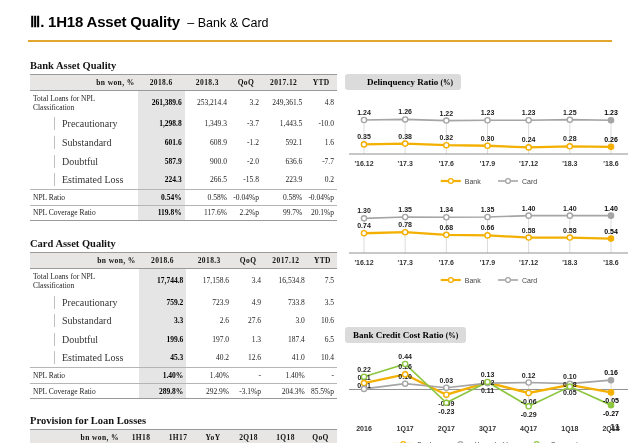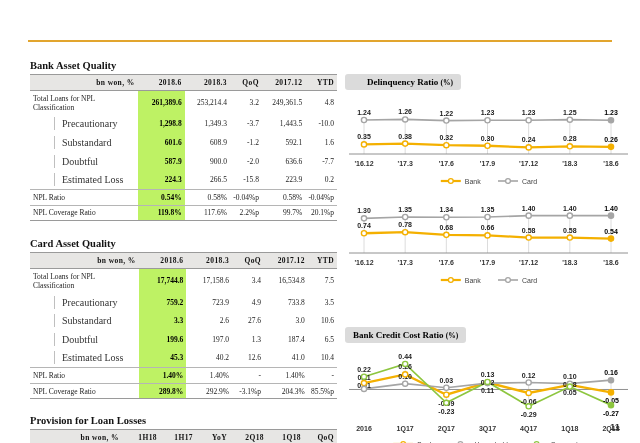--- a/index.html
+++ b/index.html
@@ -12,42 +12,46 @@
   .left-col{position:absolute;left:30px;top:60px;width:307px;}
   .sec h3{margin:0 0 3px 0;font-family:"Liberation Serif",serif;font-size:10.5px;
           font-weight:bold;color:#141414;}
   .sec.gap1 h3{margin-top:17px;}
   .sec.gap2 h3{margin-top:16px;}
   table.fin{width:100%;border-collapse:collapse;font-family:"Liberation Serif",serif;
             font-size:7.5px;color:#222;}
   table.fin th{background:#E7E6E4;font-weight:bold;padding:3px 3px;color:#111;
                border-top:1px solid #9A9A9A;border-bottom:1px solid #9A9A9A;letter-spacing:0.4px;}
   table.fin th.lblh{text-align:right;margin-left:28px;}
-  table.fin th.num{text-align:right;}
+  table.fin th.num{text-align:center;}
   table.fin td{padding:2.8px 3px;}
   table.fin td.num{text-align:right;}
-  table.fin td.hl{background:#bef264;font-weight:bold;color:#000;}
+  table.fin td.hl{background:#e5e5e5;font-weight:bold;color:#000;}
   table.fin tr.sep td{border-top:1px solid #B5B5B5;}
   table.fin tbody tr:last-child td{border-bottom:1px solid #9A9A9A;}
   table.fin td.lbl{text-align:left;color:#222;}
   table.fin tr.ind td.lbl{padding-left:24px;font-size:10px;color:#333;}
   .sub{display:inline-block;border-left:1px solid #BFBFBF;padding:1px 0 1px 7px;}
   .right-col{position:absolute;left:344px;top:70px;width:292px;height:365px;}
   .chart-block{position:absolute;left:0;width:100%;}
   .chart-title{display:inline-block;min-width:116px;background:#DBDBDB;border-radius:3px;
                padding:3px 8px;text-align:right;font-family:"Liberation Serif",serif;
                font-size:9px;font-weight:bold;color:#000;margin:0 0 2px 1px;box-sizing:border-box;}
   .chart-title .pct{font-size:7.5px;}
   .pageno{position:absolute;right:20px;top:421px;font-size:9.5px;font-weight:bold;color:#333;}
 </style>
 </head>
 <body>
 
 <div class="slide">
 
+  <div class="title-row">
+    <span class="t-main">Ⅲ. 1H18 Asset Quality</span>
+    <span class="t-sub">– Bank &amp; Card</span>
+  </div>
   <div class="underline"></div>
 
   <div class="left-col">
     <div class="sec">
       <h3>Bank Asset Quality</h3>
       <table class="fin">
           <colgroup>
             <col style="width:109px">
             <col style="width:48px">
             <col style="width:46px">

